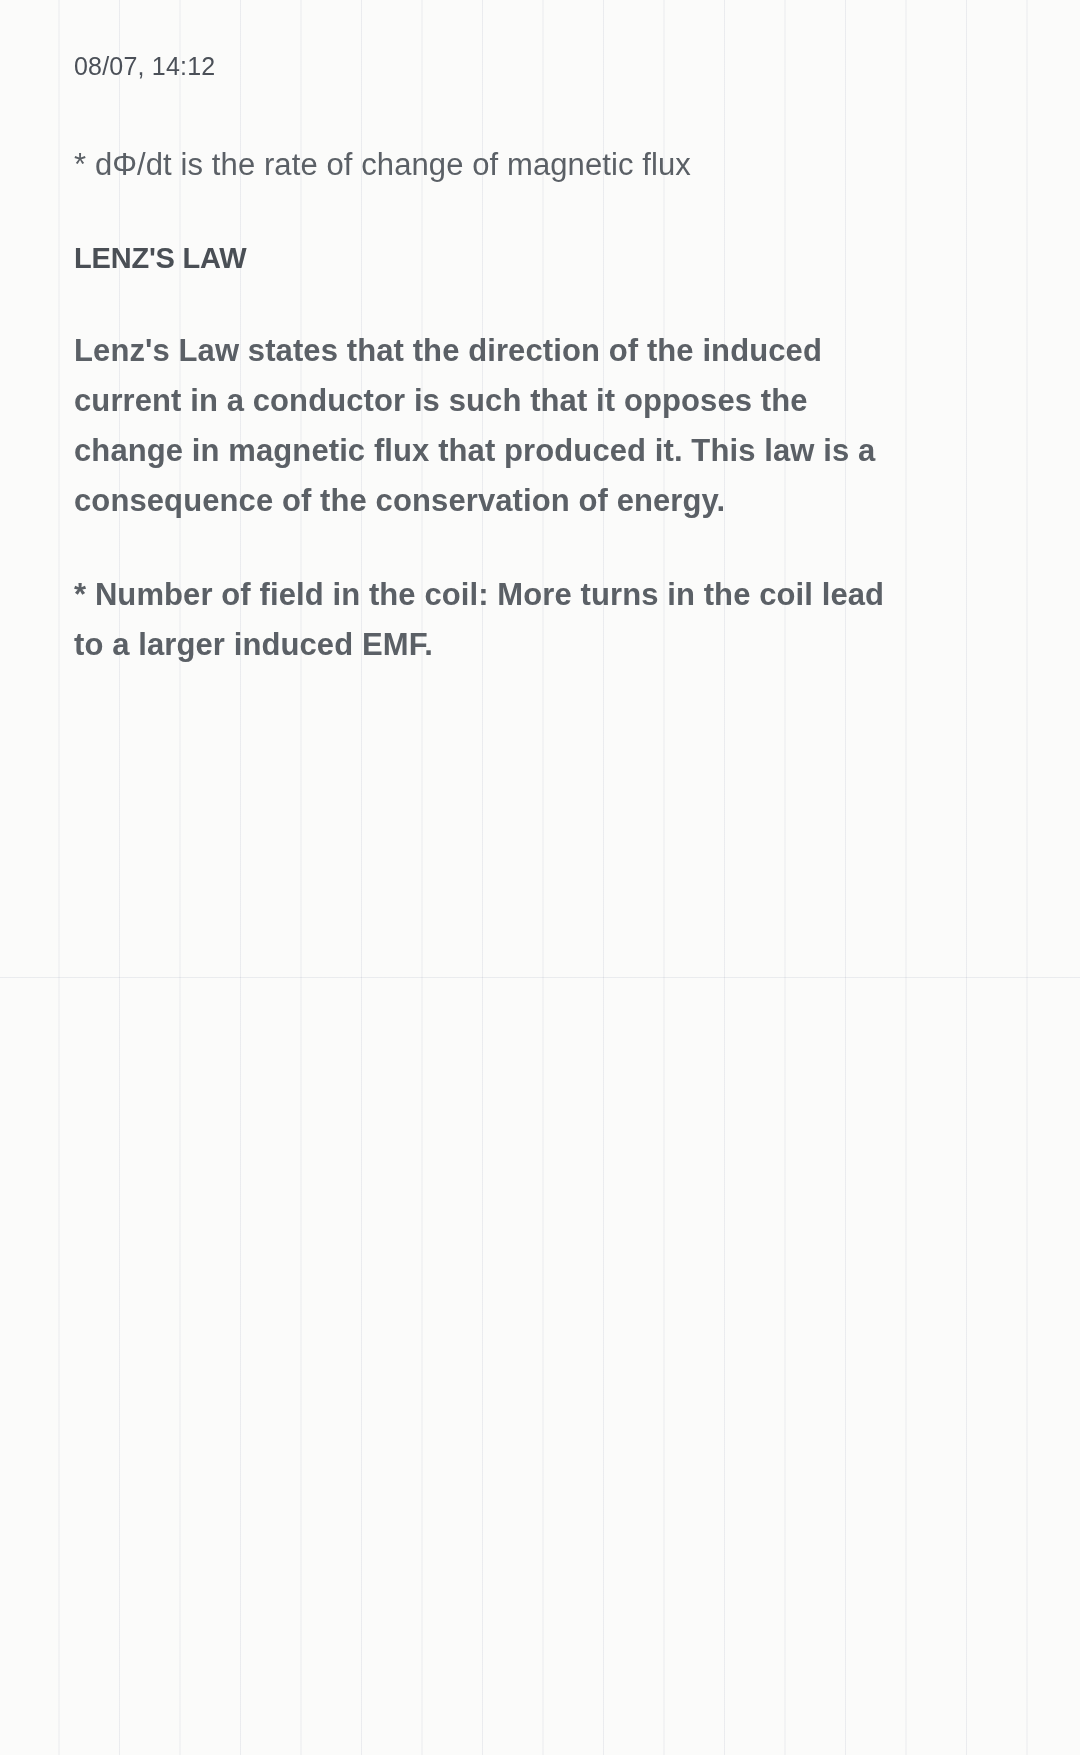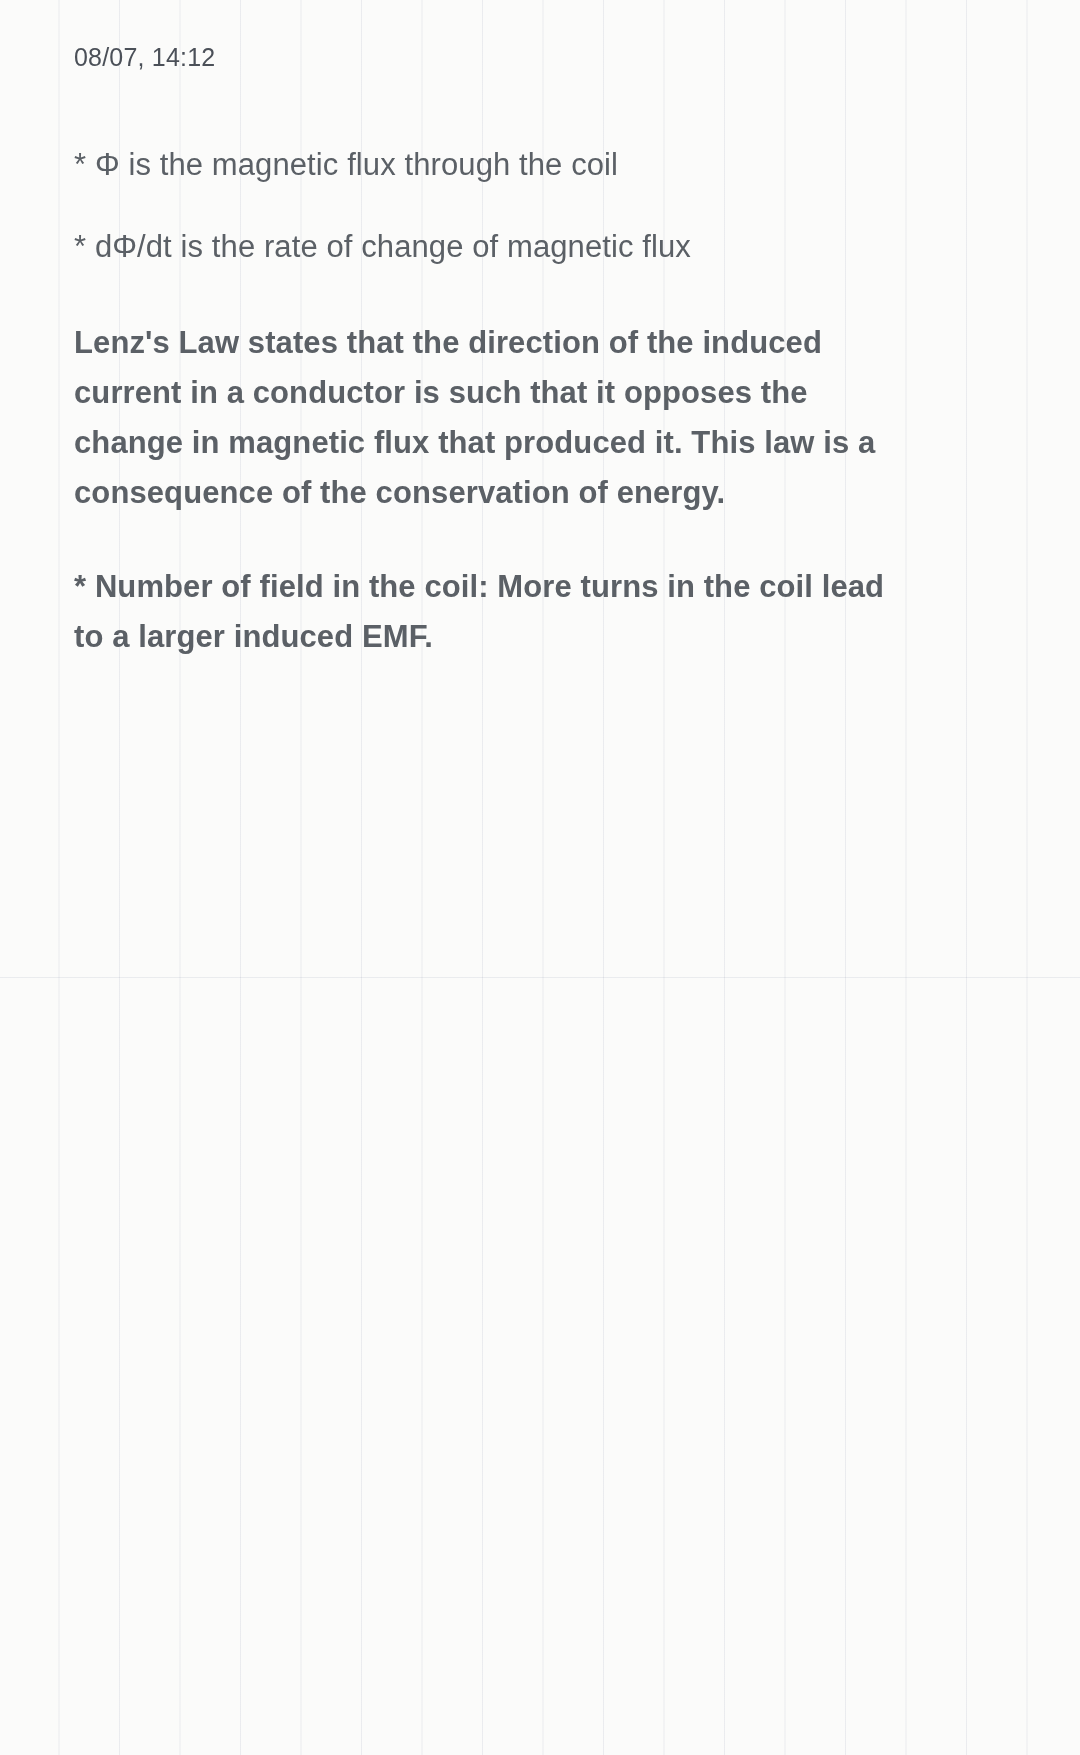--- a/index.html
+++ b/index.html
@@ -29,21 +29,21 @@
     z-index: 0;
   }
   #page {
     position: relative;
     z-index: 1;
     padding: 0;
   }
   .timestamp {
     position: absolute;
     left: 74px;
-    top: 43px;
+    top: 52px;
     font-size: 25px;
     color: #4b5058;
     letter-spacing: 0.2px;
     font-weight: 500;
   }
   .content {
     position: absolute;
     left: 74px;
     top: 140px;
     width: 830px;
@@ -71,24 +71,24 @@
 <body>
 
 <div id="grid-background"></div>
 
 <div id="page">
 
   <div class="timestamp">08/07, 14:12</div>
 
   <div class="content">
 
-    <p class="para">* Φ is the magnetic flux through the coil</p>
 
     <p class="para block-gap-lg">* dΦ/dt is the rate of change of magnetic flux</p>
 
+    <h2 class="heading block-gap-lg">LENZ'S LAW</h2>
 
     <p class="para block-gap-md">Lenz's Law states that the direction of the induced current in a conductor is such that it opposes the change in magnetic flux that produced it. This law is a consequence of the conservation of energy.</p>
 
 
 
 
     <p class="para block-gap-md">* Number of field in the coil: More turns in the coil lead to a larger induced EMF.</p>
 
 
   </div>

